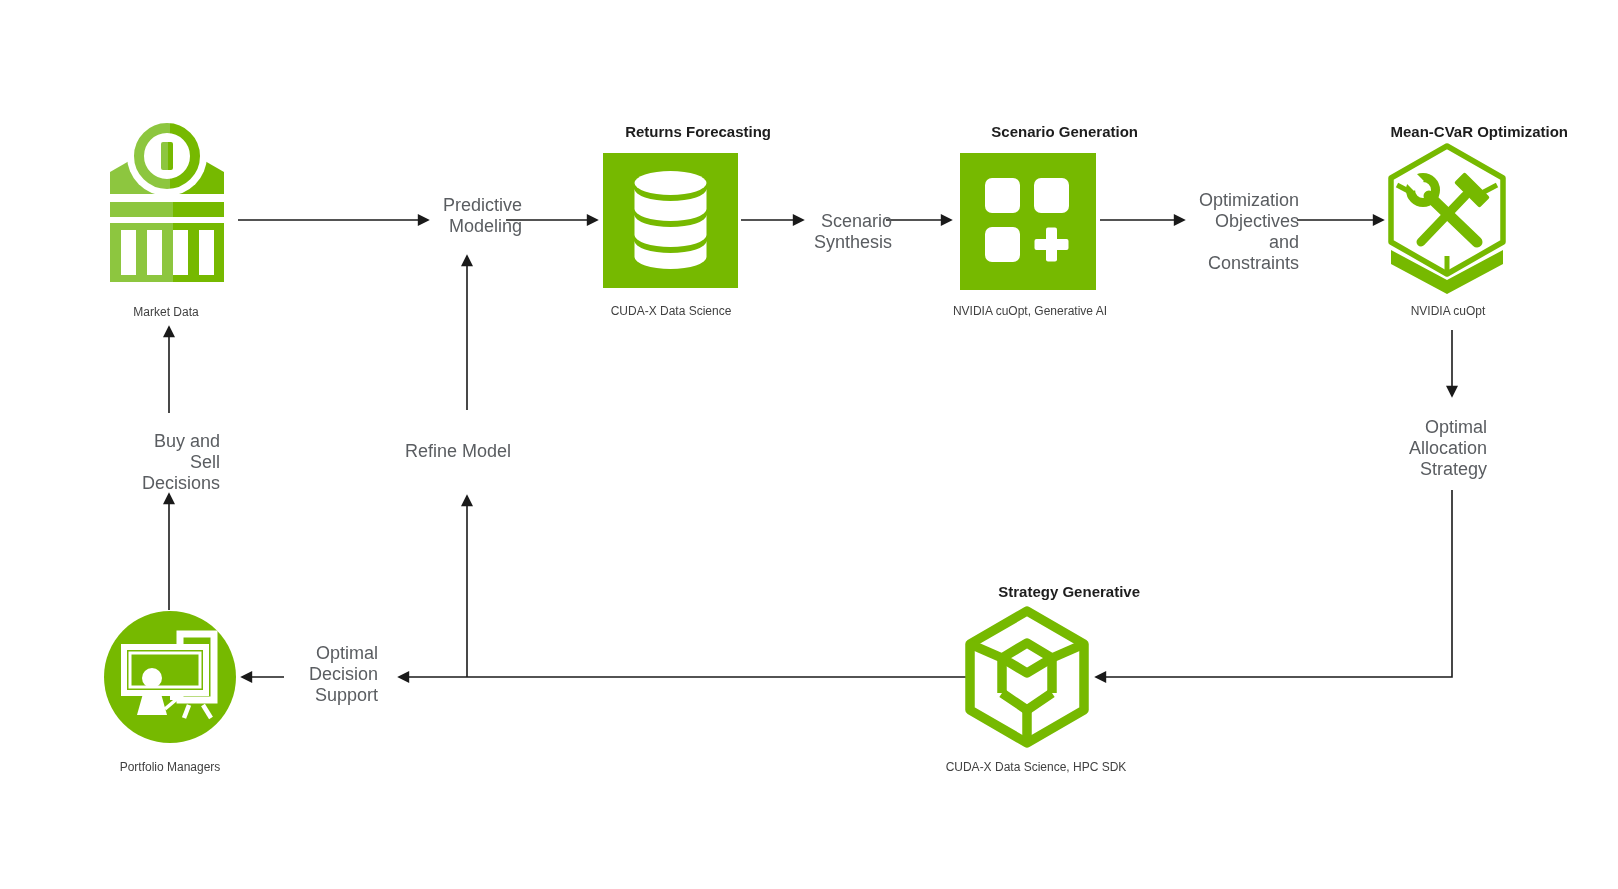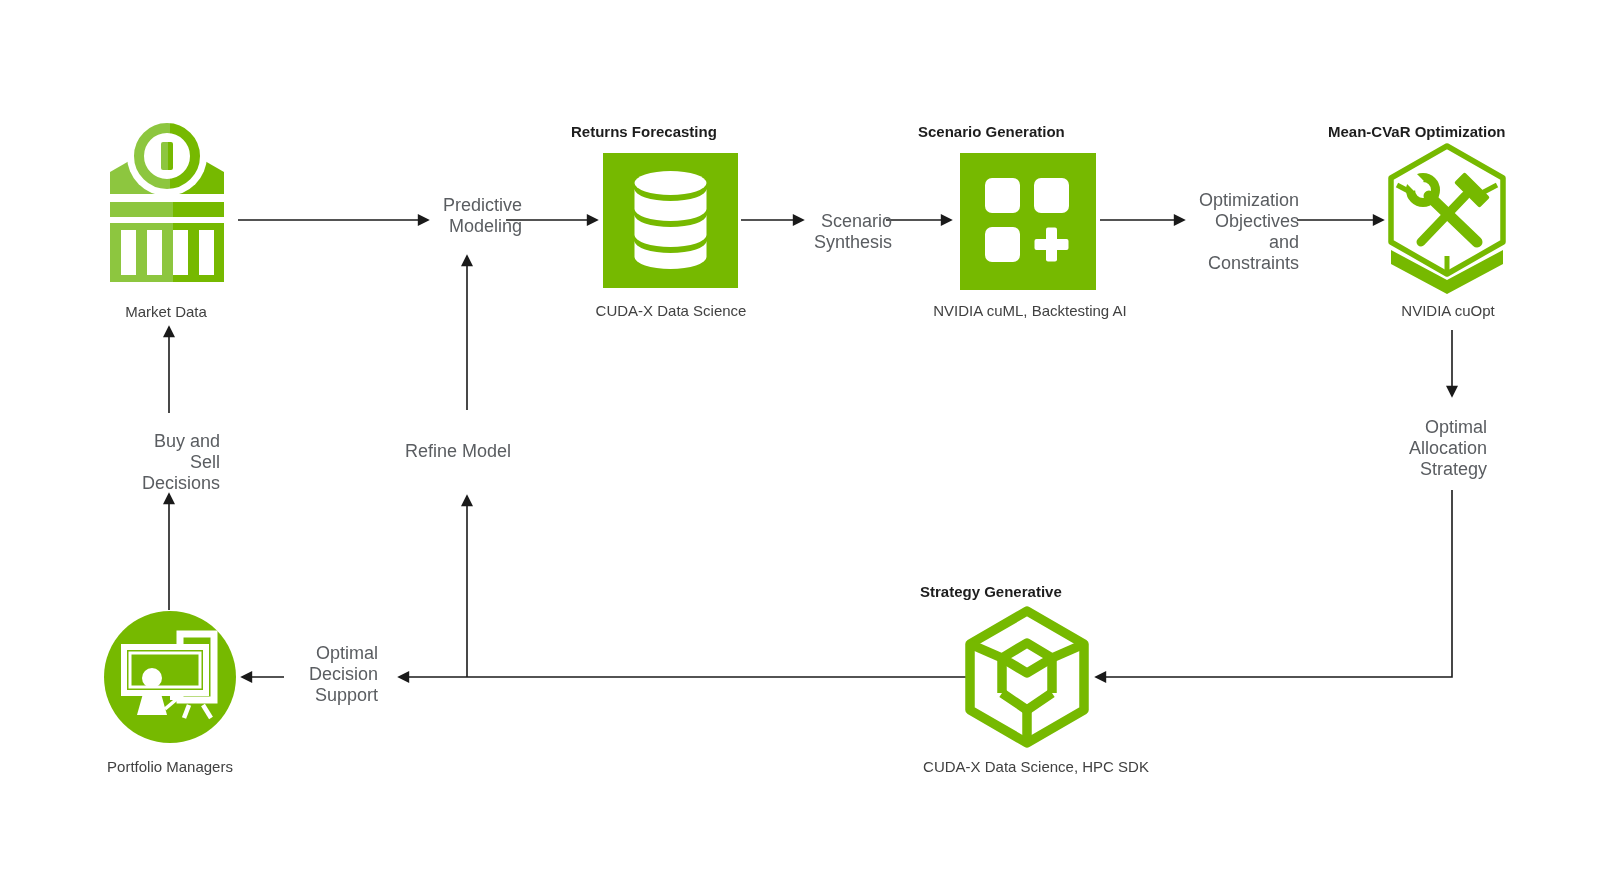--- a/index.html
+++ b/index.html
@@ -12,24 +12,24 @@
     background:var(--bg,#fff);
     font-family:"Liberation Sans", sans-serif;
   }
   .abs{position:absolute;}
   .flow-label{
     position:absolute; font-size:18px; line-height:21px; text-align:right;
     color:var(--label,#5a5d61);
   }
   .node-title{
     position:absolute; font-size:15px; line-height:20px; font-weight:bold;
-    text-align:left; color:var(--title,#1d1d1d);
+    text-align:right; color:var(--title,#1d1d1d);
   }
   .node-caption{
-    position:absolute; font-size:15px; line-height:20px; text-align:center;
+    position:absolute; font-size:12px; line-height:20px; text-align:center;
     color:var(--caption,#414141);
   }
   .nv-box{position:absolute; background:var(--green,#76B900);}
   svg .st-green{stroke:var(--green,#76B900); fill:none;}
   svg .f-green{fill:var(--green,#76B900);}
   svg .f-white{fill:#ffffff;}
   svg .st-white{stroke:#ffffff; fill:none;}
   svg .arrow-line{stroke:var(--arrow,#1a1a1a); stroke-width:1.6; fill:none;}
 </style>
 </head>
@@ -98,21 +98,21 @@
 
   <div class="node-title" style="left:918px;top:122px;width:220px">Scenario Generation</div>
   <div class="nv-box" style="left:960px;top:153px;width:136px;height:137px"></div>
   <svg class="abs" style="left:960px;top:153px" width="136" height="137" viewBox="0 0 136 137">
     <rect x="25" y="25" width="35" height="35" rx="7" class="f-white"></rect>
     <rect x="74" y="25" width="35" height="35" rx="7" class="f-white"></rect>
     <rect x="25" y="74" width="35" height="35" rx="7" class="f-white"></rect>
     <rect x="74.5" y="86" width="34" height="11" rx="2" class="f-white"></rect>
     <rect x="86" y="74.5" width="11" height="34" rx="2" class="f-white"></rect>
   </svg>
-  <div class="node-caption" style="left:920px;top:301px;width:220px">NVIDIA cuML, Backtesting AI</div>
+  <div class="node-caption" style="left:920px;top:301px;width:220px">NVIDIA cuOpt, Generative AI</div>
 
   <div class="flow-label" style="left:1187px;top:190px;width:112px">Optimization Objectives and Constraints</div>
 
   <div class="node-title" style="left:1328px;top:122px;width:240px">Mean-CVaR Optimization</div>
   <svg class="abs" style="left:1385px;top:140px" width="124" height="158" viewBox="-62 -72 124 158">
     <polygon points="0,-66 56,-34 56,30 0,62 -56,30 -56,-34" class="st-green" stroke-width="5.5" stroke-linejoin="round"></polygon>
     <line x1="-50" y1="-27" x2="-33" y2="-18" class="st-green" stroke-width="5"></line>
     <line x1="50" y1="-27" x2="33" y2="-18" class="st-green" stroke-width="5"></line>
     <line x1="0" y1="44" x2="0" y2="60" class="st-green" stroke-width="5"></line>
     <polygon points="-56,38 0,68 56,38 56,52 0,82 -56,52" class="f-green"></polygon>

